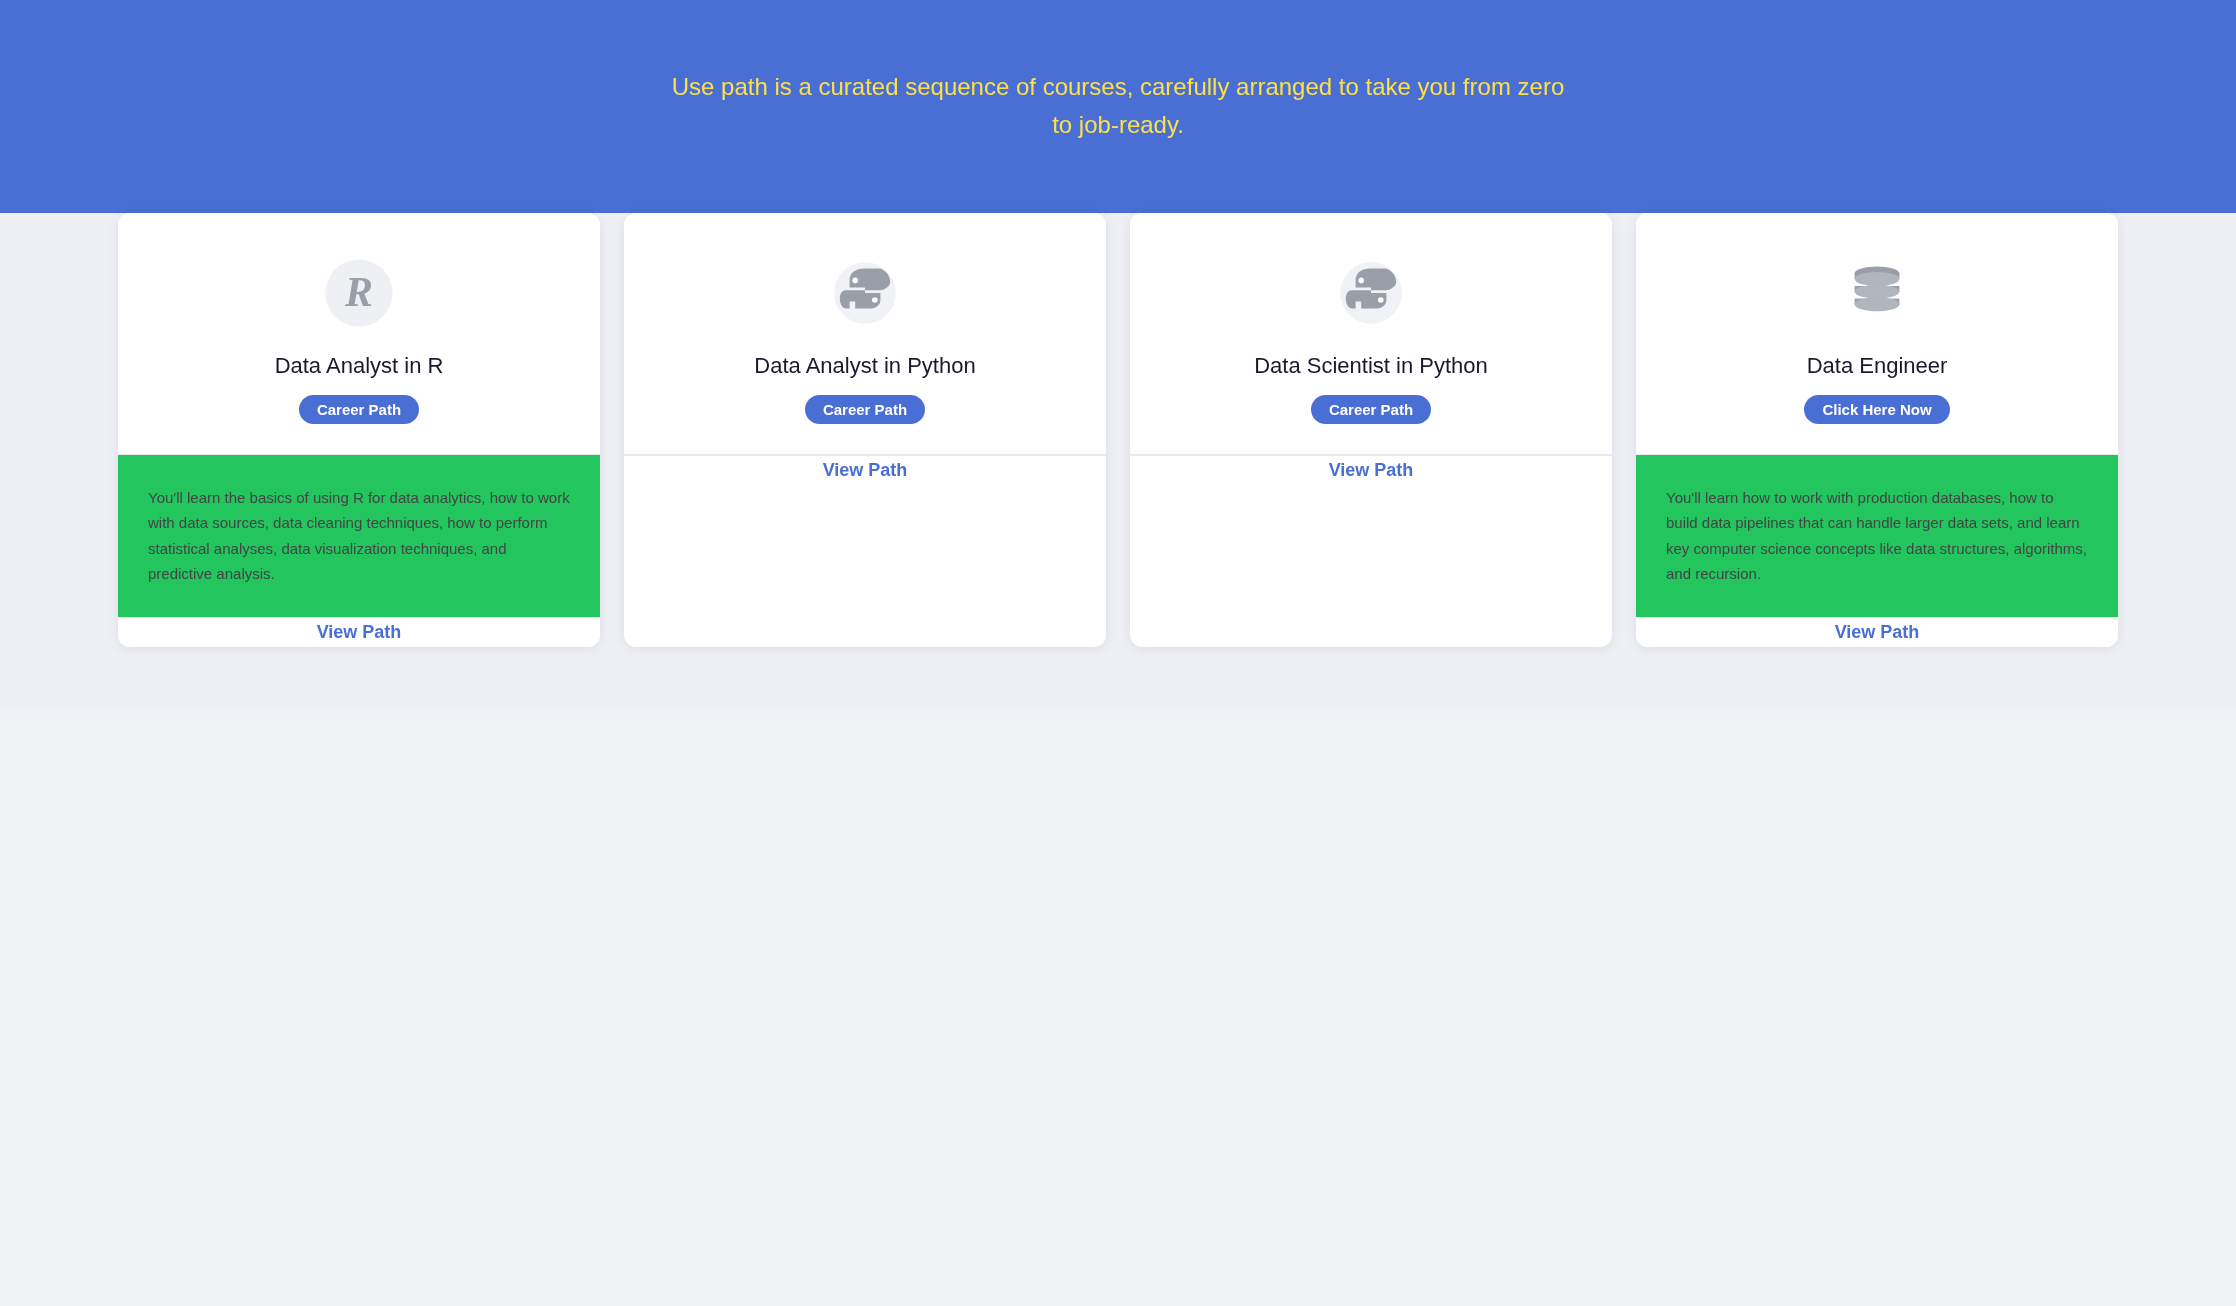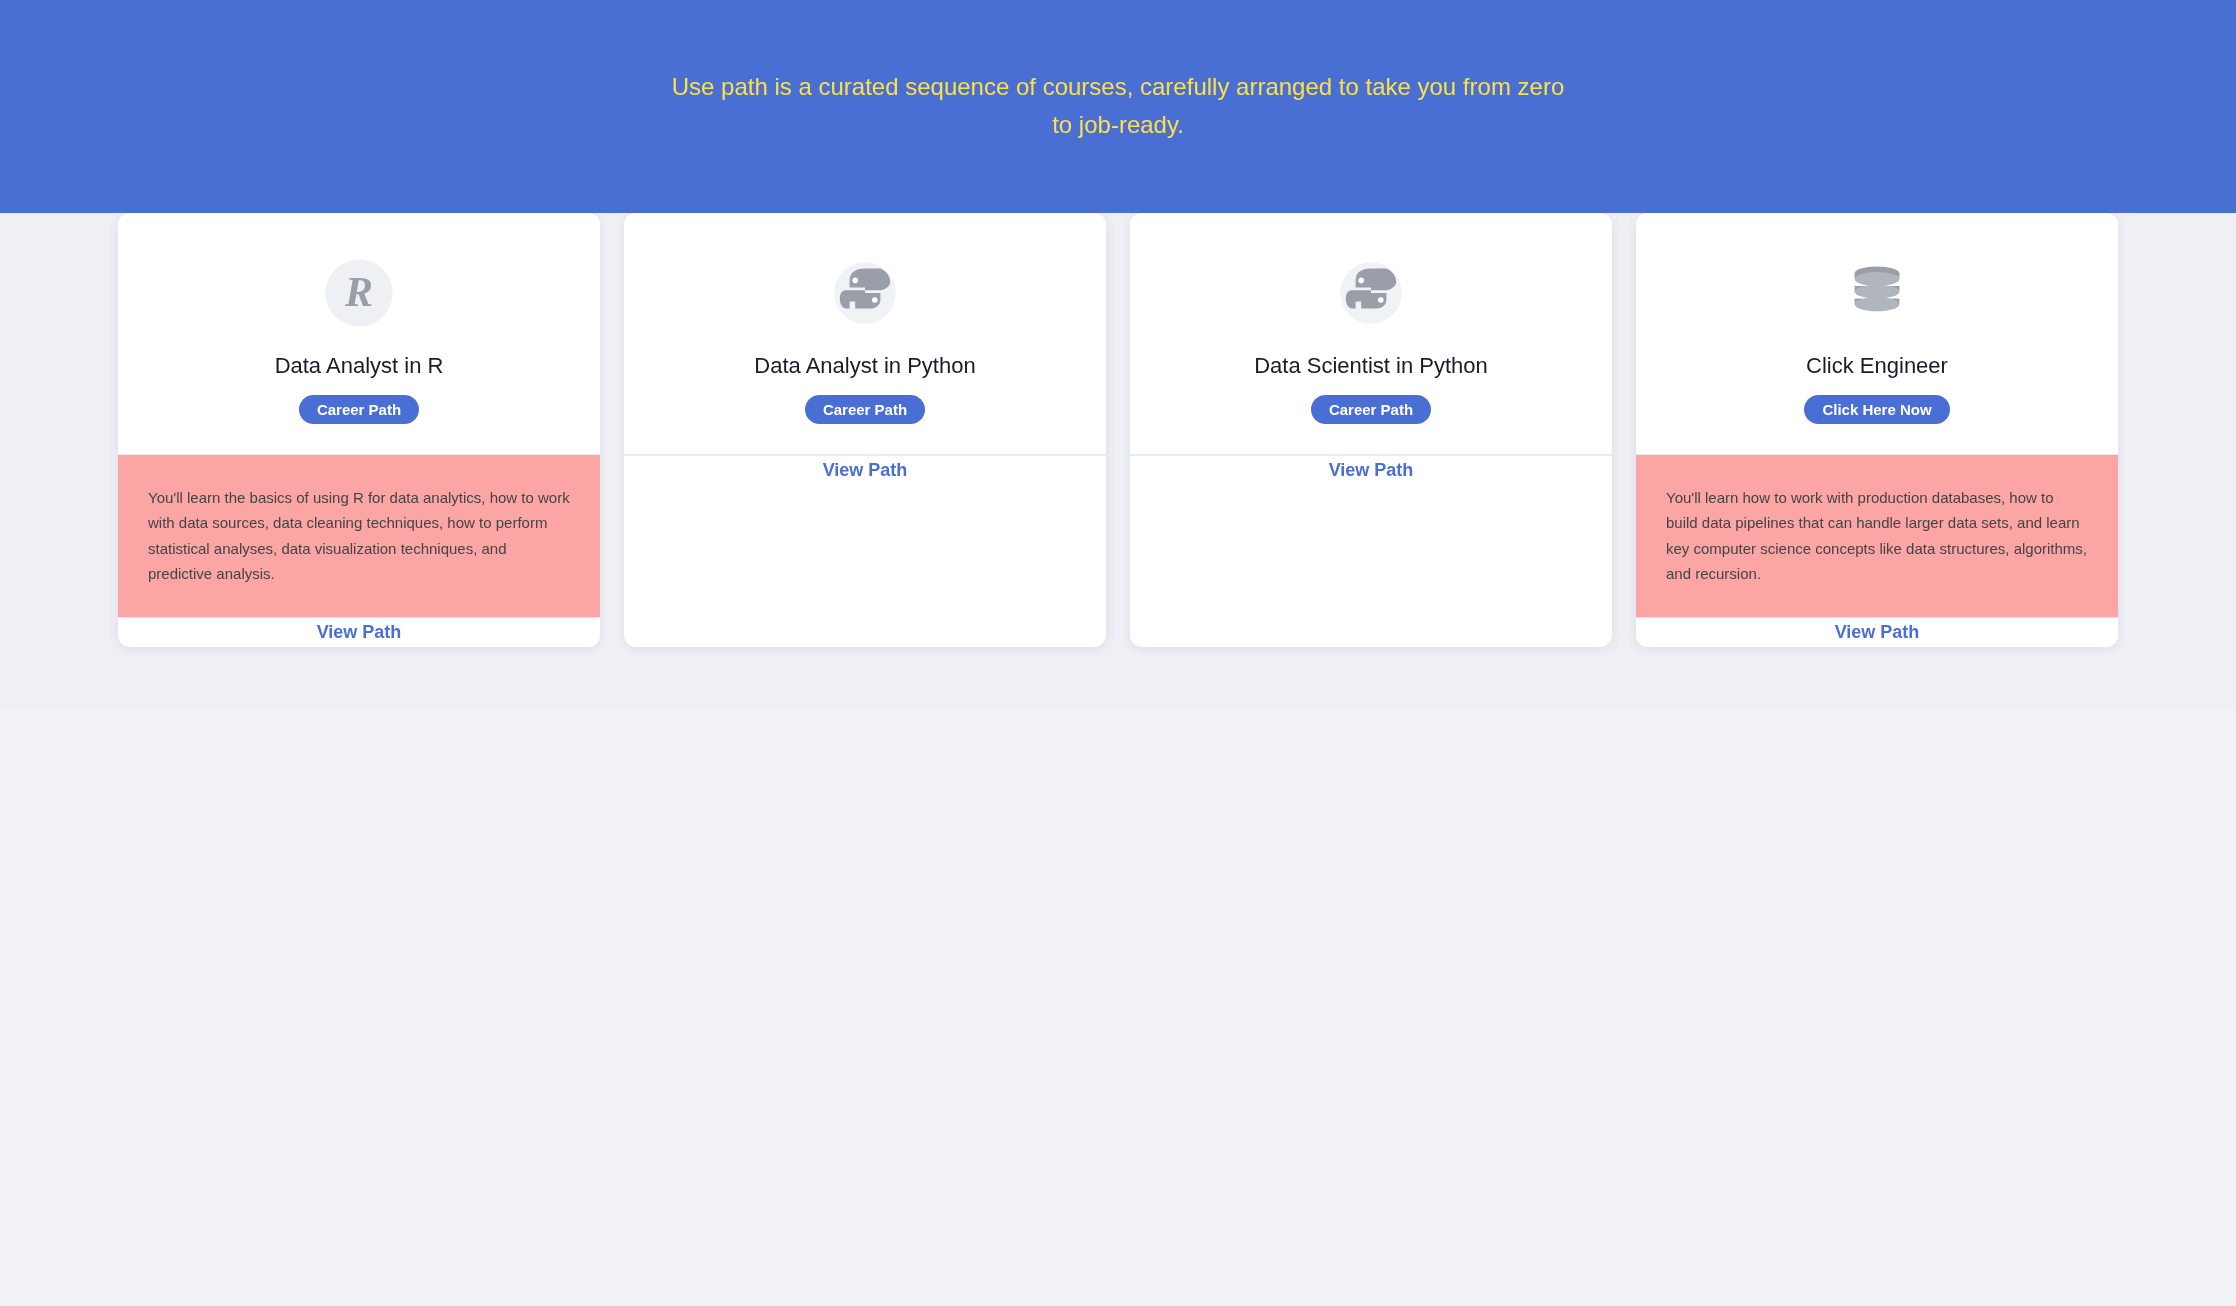--- a/index.html
+++ b/index.html
@@ -96,21 +96,21 @@
       background-color: #4a6fd4;
       color: #ffffff;
       font-size: 15px;
       font-weight: 600;
       padding: 6px 18px;
       border-radius: 20px;
       display: inline-block;
     }
 
     .card-body {
-      background-color: #fca5a5;
+      background-color: #22c55e;
       padding: 30px;
       flex: 1;
     }
 
     .card-description {
       color: #444;
       font-size: 15px;
       line-height: 1.7;
     }
 
@@ -202,21 +202,21 @@
           <svg viewBox="0 0 100 100" xmlns="http://www.w3.org/2000/svg">
       <ellipse cx="50" cy="22" rx="32" ry="10" fill="#9a9ea8"></ellipse>
       <rect x="18" y="22" width="64" height="8" fill="#9a9ea8"></rect>
       <ellipse cx="50" cy="30" rx="32" ry="10" fill="#b0b5be"></ellipse>
       <rect x="18" y="40" width="64" height="8" fill="#9a9ea8"></rect>
       <ellipse cx="50" cy="48" rx="32" ry="10" fill="#b0b5be"></ellipse>
       <rect x="18" y="58" width="64" height="8" fill="#9a9ea8"></rect>
       <ellipse cx="50" cy="66" rx="32" ry="10" fill="#b0b5be"></ellipse>
     </svg>
         </div>
-        <h2 class="card-title">Click Engineer</h2>
+        <h2 class="card-title">Data Engineer</h2>
         <span class="badge">Click Here Now</span>
       </div>
       <div class="card-body">
         <p class="card-description">You'll learn how to work with production databases, how to build data pipelines that can handle larger data sets, and learn key computer science concepts like data structures, algorithms, and recursion.</p>
       </div>
       <div class="card-footer">
         <button class="view-path-btn">View Path</button>
       </div>
     </div>
     </div>

